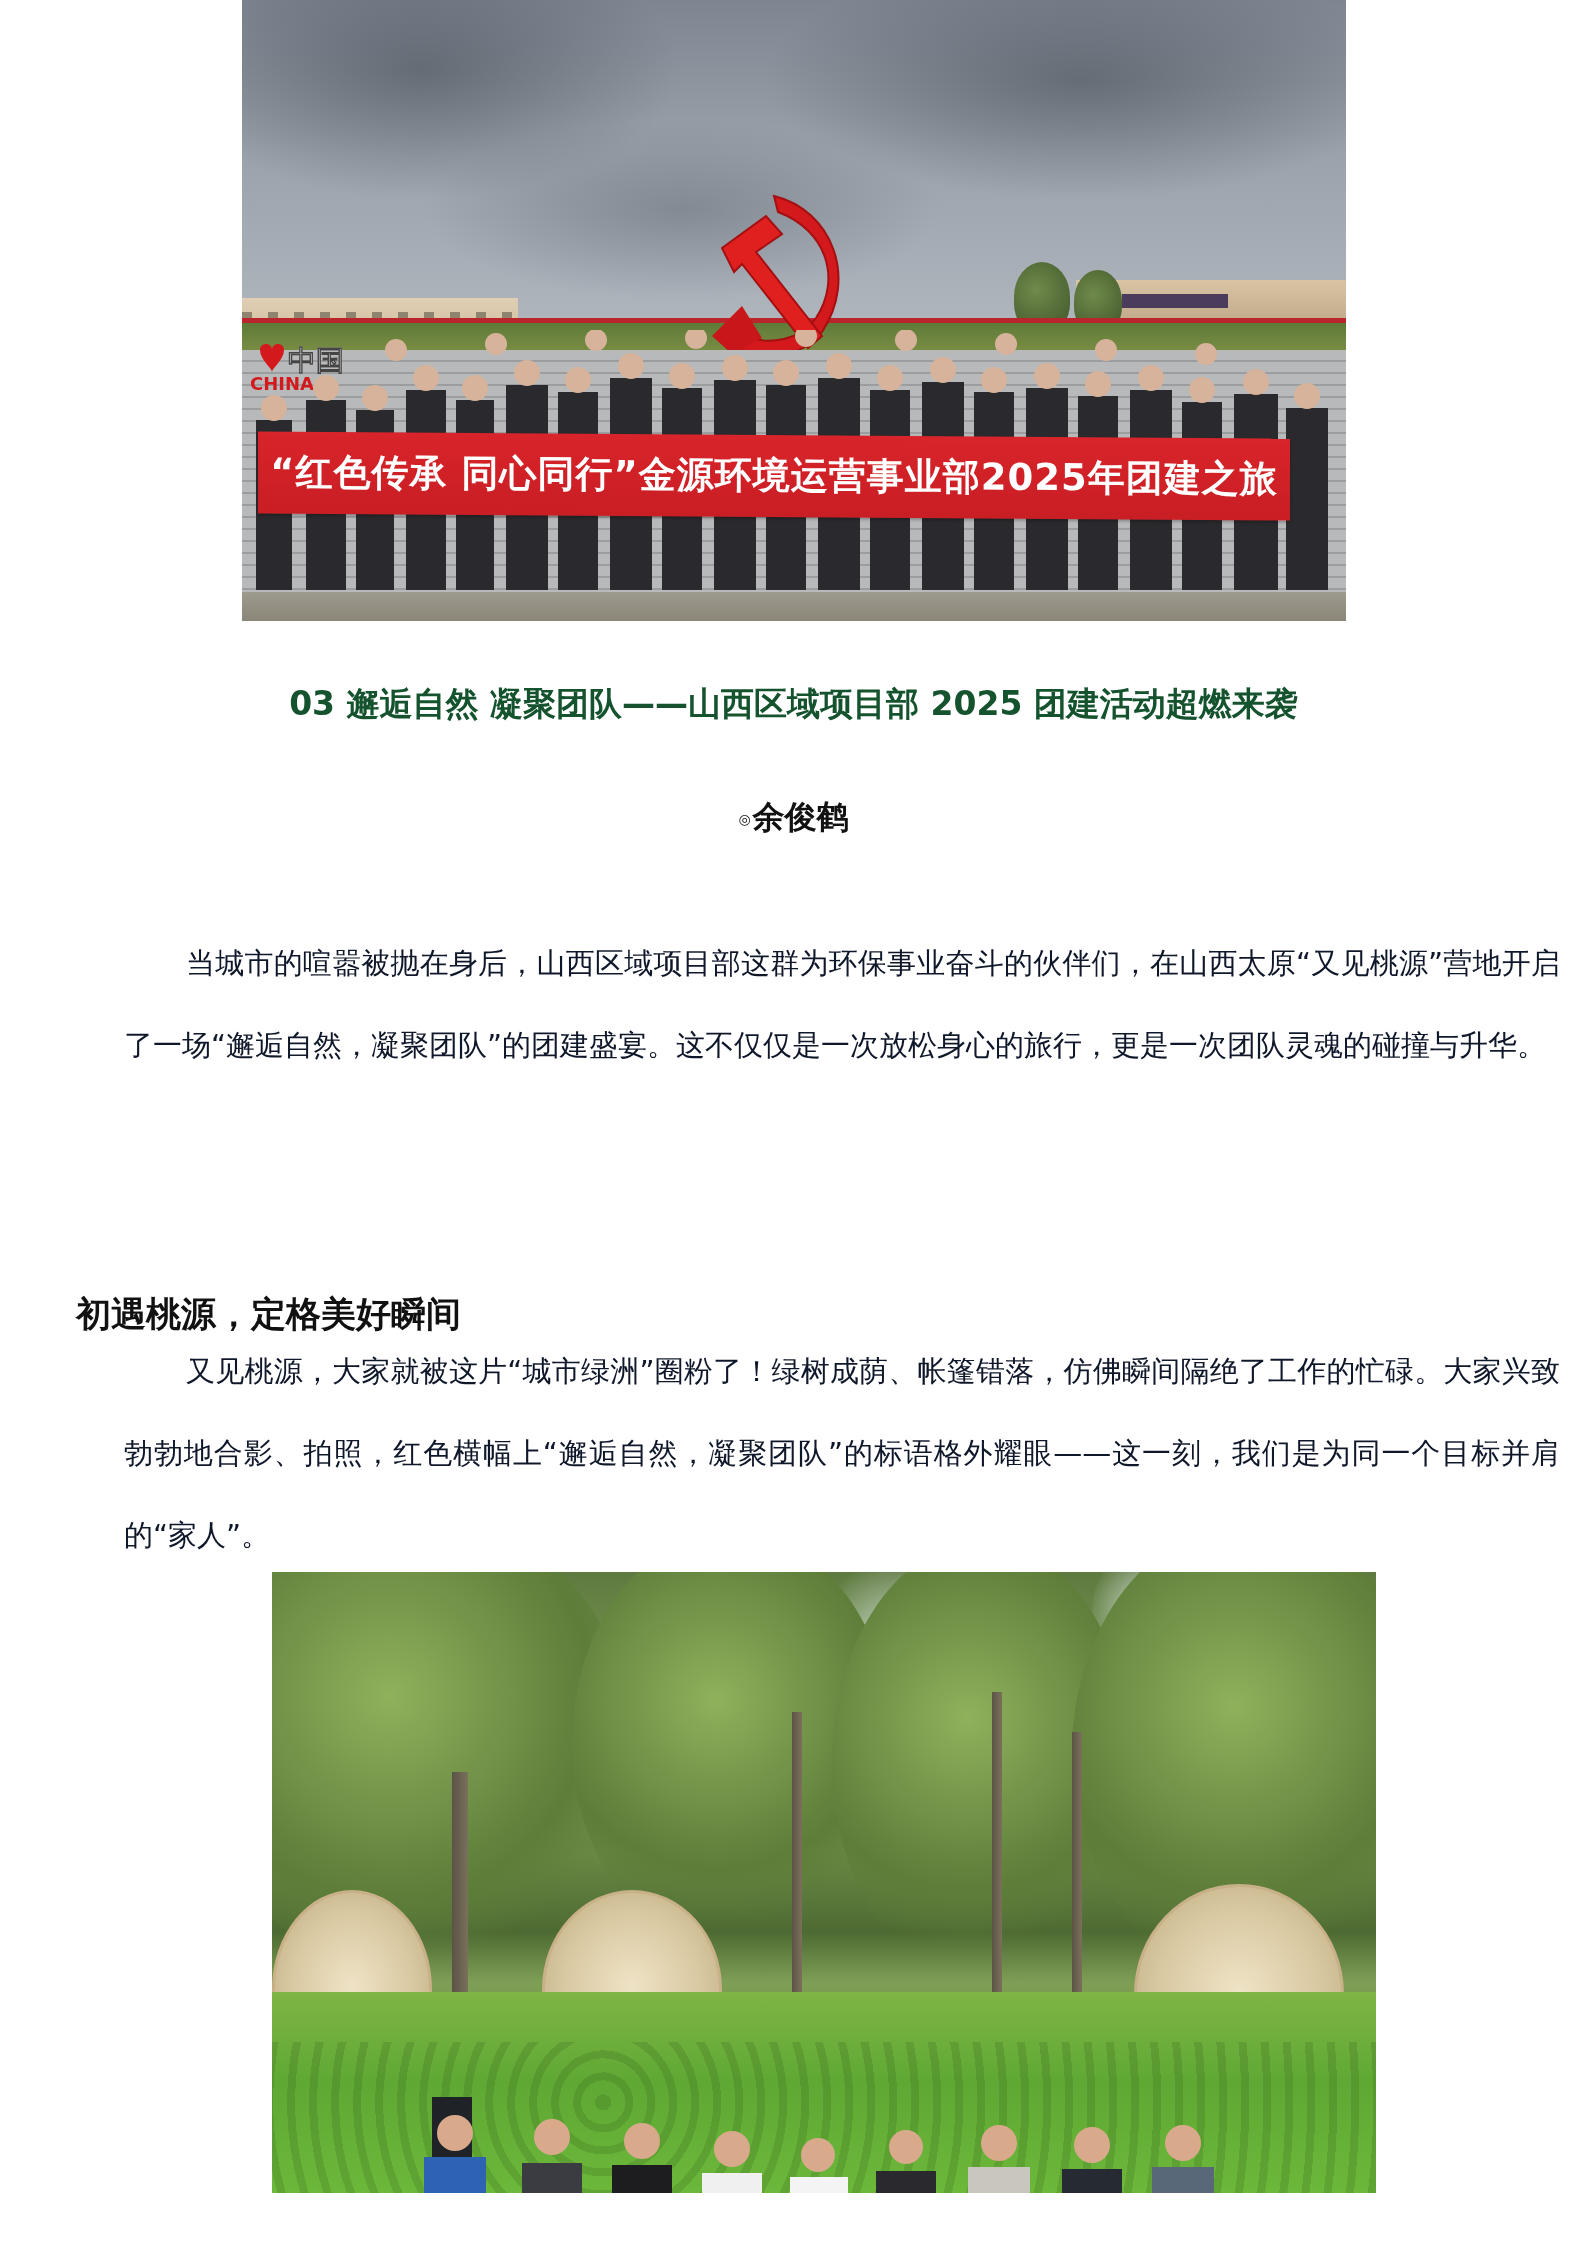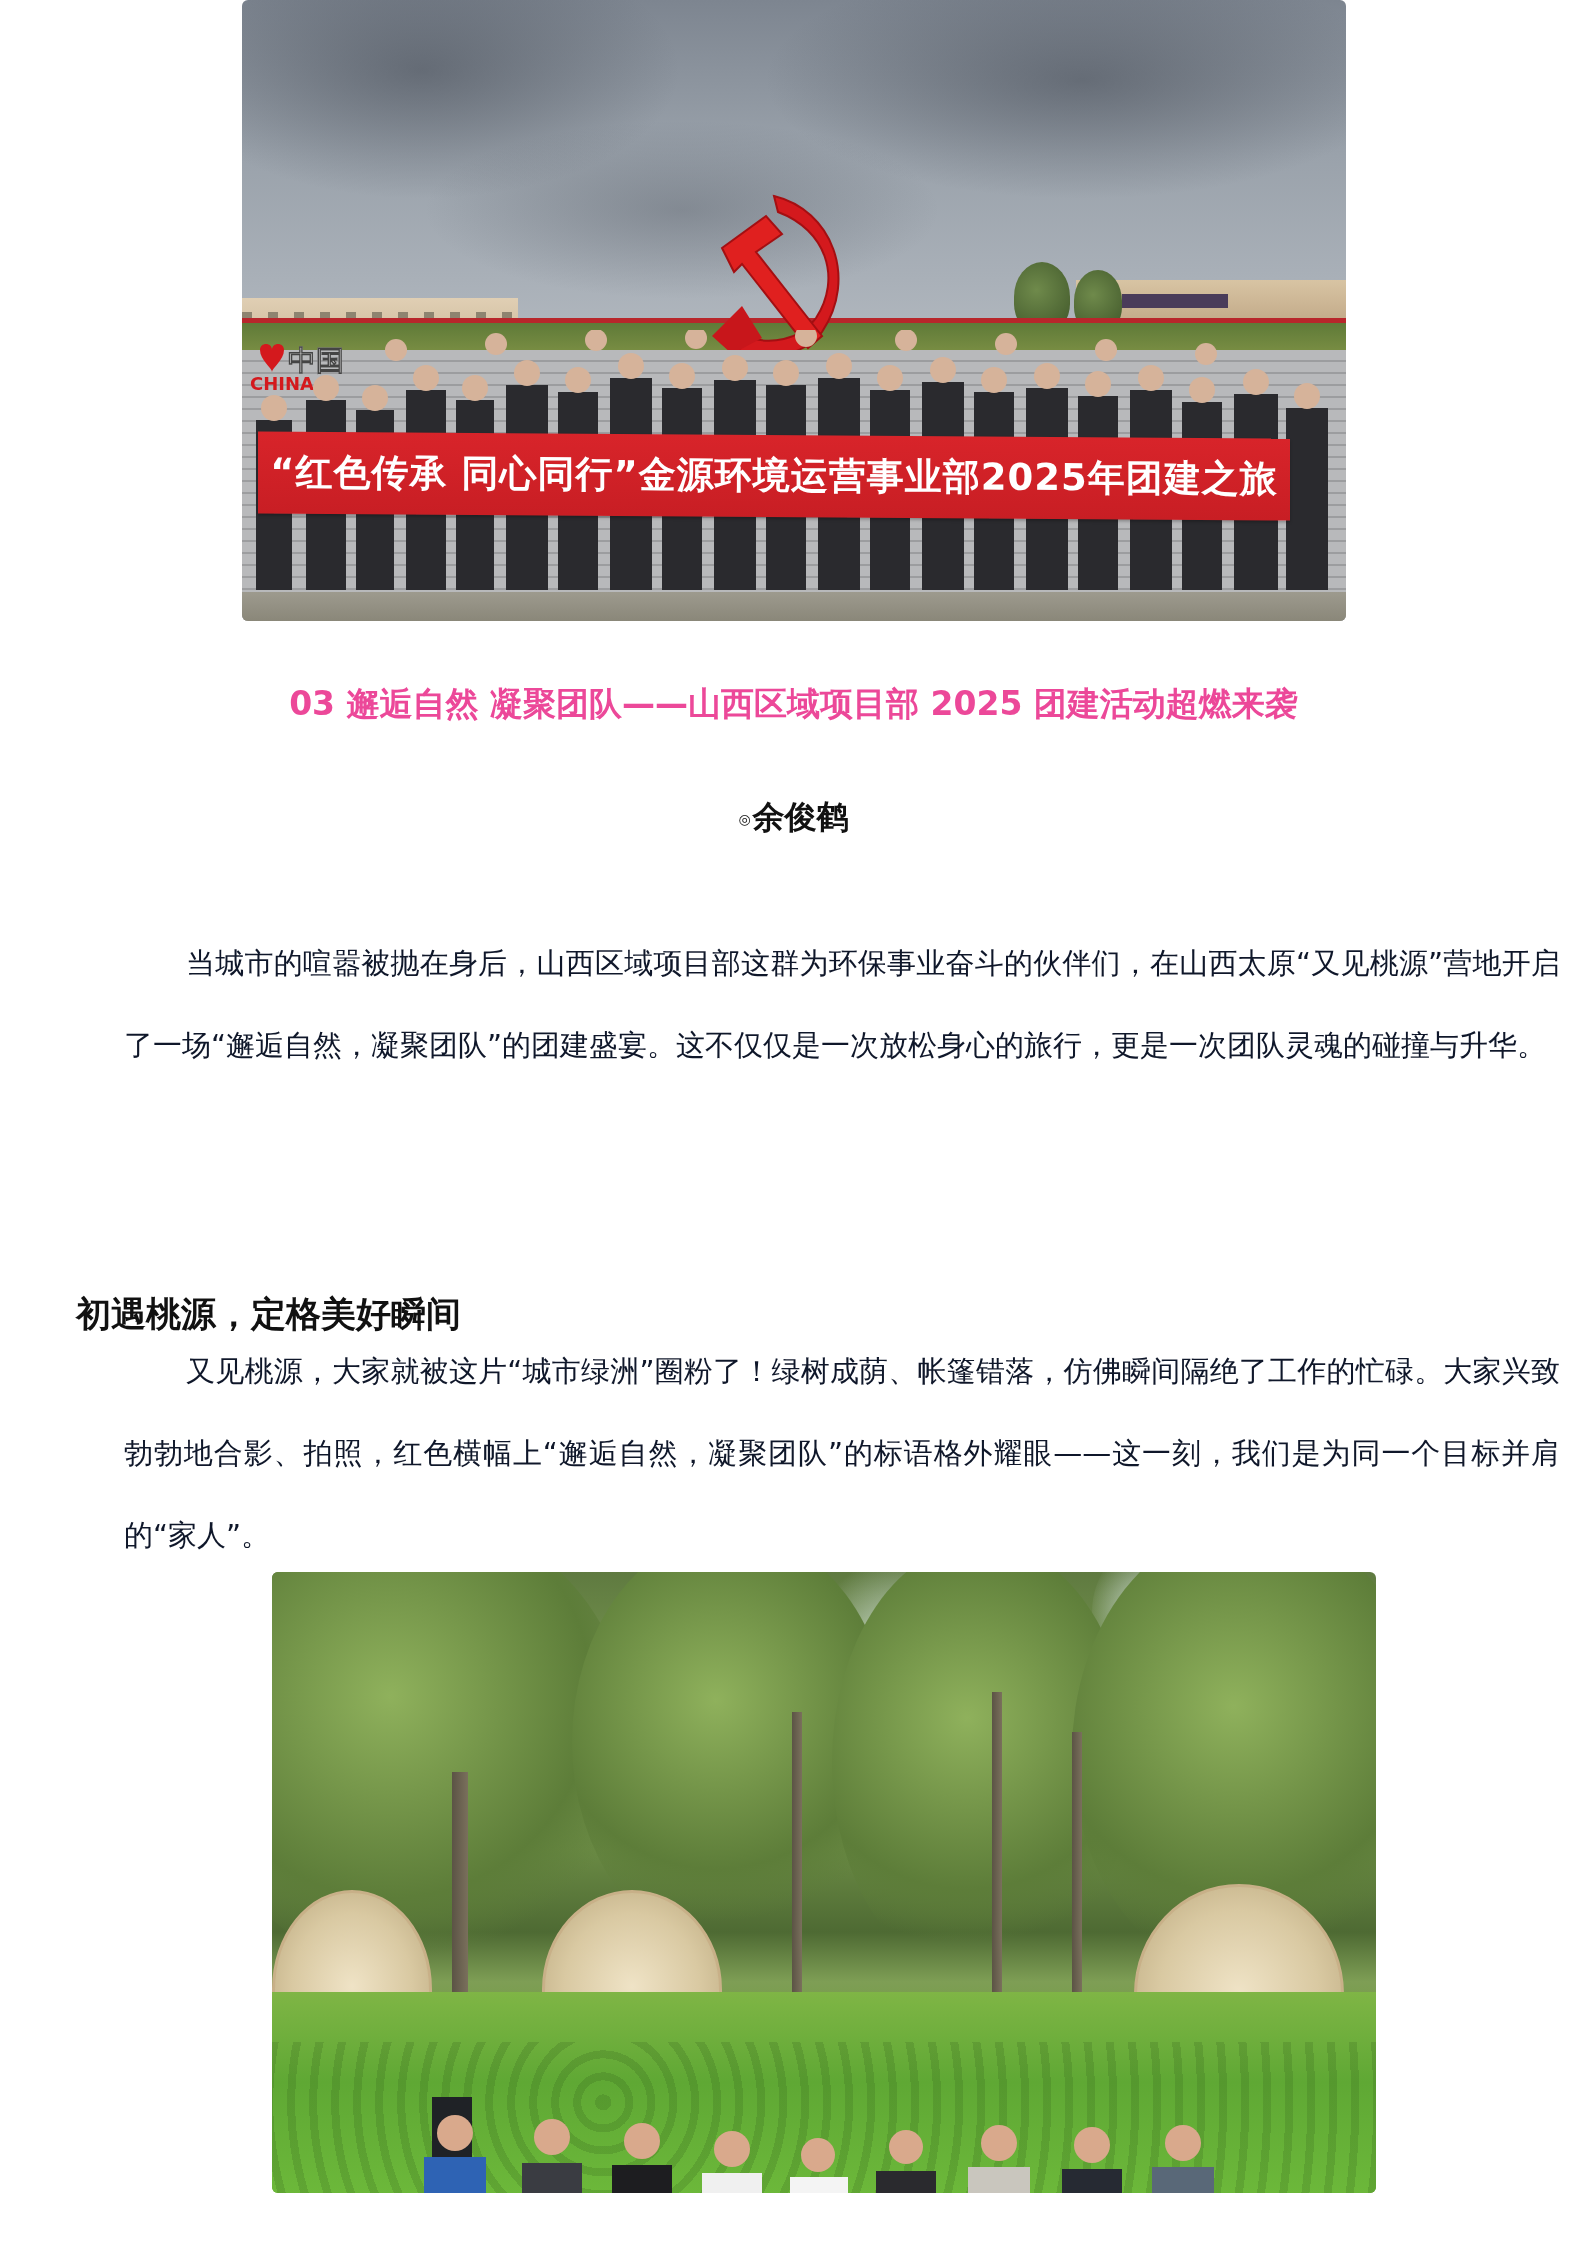--- a/index.html
+++ b/index.html
@@ -12,21 +12,20 @@
     body {
       position: relative;
       font-family: "DejaVu Sans", "Liberation Sans", sans-serif;
       color: #111111;
     }
 
     
     .photo {
       position: absolute;
       overflow: hidden;
-      border-radius: 6px;
     }
     .photo-1 {
       left: 242px; top: 0; width: 1104px; height: 621px;
       background: linear-gradient(180deg, #7d8590 0%, #9aa2ab 25%, #a9b0b8 45%, #b7bdc3 62%, #c9c3b3 68%, #8c9a78 72%, #a0a2a2 80%, #6d6f72 100%);
     }
     .p1-cloud {
       position: absolute; border-radius: 50%;
       background: radial-gradient(ellipse at center, rgba(70,76,86,0.55) 0%, rgba(70,76,86,0) 70%);
     }
     .p1-building-left {
@@ -86,21 +85,21 @@
       background: linear-gradient(180deg, #9d9a8e, #8a8779);
     }
 
     
     .article-title {
       position: absolute; left: 0; top: 682px; width: 1587px;
       text-align: center;
       font-family: "DejaVu Sans", sans-serif;
       font-weight: bold;
       font-size: 33px;
-      color: #ec4899;
+      color: #14532d;
       letter-spacing: 0px;
       white-space: nowrap;
     }
     .author-line {
       position: absolute; left: 0; top: 796px; width: 1587px;
       text-align: center;
       white-space: nowrap;
     }
     .author-mark {
       font-size: 14px; color: #111; vertical-align: 4px; margin-right: 2px;

